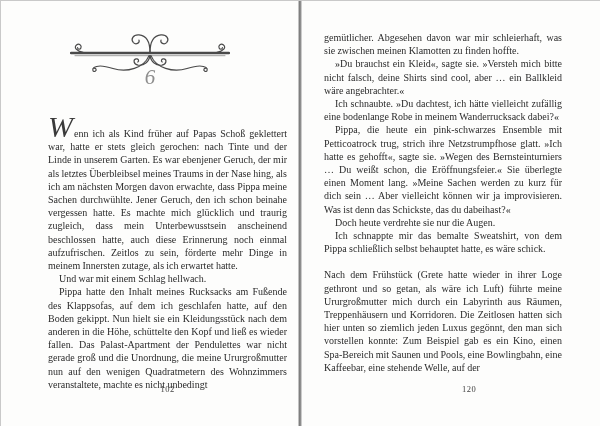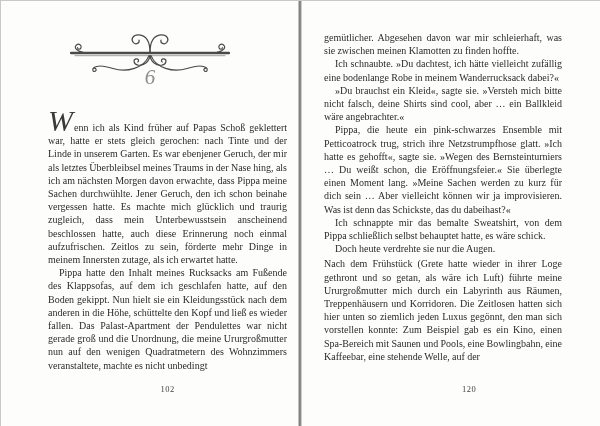--- a/index.html
+++ b/index.html
@@ -41,25 +41,25 @@
   }
   .text-block{
     position:absolute;
     font-size:10px;
     line-height:13.2px;
     text-align:justify;
     hyphens:auto;
     -webkit-hyphens:auto;
     word-spacing:-0.2px;
   }
-  .text-block.left-text{left:47px;top:120px;width:239px;}
+  .text-block.left-text{left:47px;top:126px;width:239px;}
   .text-block.right-text{left:22px;top:30px;width:238px;}
   .text-block p{margin:0;}
   .text-block p.indent{text-indent:11px;}
-  .text-block p.scene-break{margin-top:2px;}
+  .text-block p.scene-break{margin-top:13px;}
   .dropcap{
     font-size:30px;
     font-style:italic;
     line-height:0;
     color:#3a3a3a;
     letter-spacing:1px;
   }
   .page-num{
     position:absolute;bottom:33px;left:0;width:100%;
     text-align:center;
@@ -87,35 +87,36 @@
           <path d="M80,23.6 C81,30 86,34 92,33.1 C96.6,32.3 97,27.7 94,26.9 C91.7,26.3 90.5,29 92.2,30"></path>
         </g>
         <use href="#orn-half" transform="translate(160,0) scale(-1,1)"></use>
       </g>
     </svg>
 
     <div class="chapter-num">6</div>
 
     <div class="text-block left-text" id="left-text">
         <p class="opening"><span class="dropcap">W</span>enn ich als Kind früher auf Papas Schoß geklettert war, hatte er stets gleich gerochen: nach Tinte und der Linde in unserem Garten. Es war ebenjener Geruch, der mir als letztes Überbleibsel meines Traums in der Nase hing, als ich am nächsten Morgen davon erwachte, dass Pippa meine Sachen durchwühlte. Jener Geruch, den ich schon beinahe vergessen hatte. Es machte mich glücklich und traurig zugleich, dass mein Unterbewusstsein anscheinend beschlossen hatte, auch diese Erinnerung noch einmal aufzufrischen. Zeitlos zu sein, förderte mehr Dinge in meinem Innersten zutage, als ich erwartet hatte.</p>
+        <p class="indent">Und war mit einem Schlag hellwach.</p>
         <p class="indent">Pippa hatte den Inhalt meines Rucksacks am Fußende des Klappsofas, auf dem ich geschlafen hatte, auf den Boden gekippt. Nun hielt sie ein Kleidungsstück nach dem anderen in die Höhe, schüttelte den Kopf und ließ es wieder fallen. Das Palast-Apartment der Pendulettes war nicht gerade groß und die Unordnung, die meine Ururgroßmutter nun auf den wenigen Quadratmetern des Wohnzimmers veranstaltete, machte es nicht unbedingt</p>
       </div>
 
     <div class="page-num">102</div>
   </div>
 
   <div class="gutter"></div>
 
   <div class="page right">
     <div class="text-block right-text" id="right-text">
         <p class="continuation">gemütlicher. Abgesehen davon war mir schleierhaft, was sie zwischen meinen Klamotten zu finden hoffte.</p>
+        <p class="indent">»Du brauchst ein Kleid«, sagte sie. »Versteh mich bitte nicht falsch, deine Shirts sind cool, aber … ein Ballkleid wäre angebrachter.«</p>
         <p class="indent">Ich schnaubte. »Du dachtest, ich hätte vielleicht zufällig eine bodenlange Robe in meinem Wanderrucksack dabei?«</p>
-        <p class="indent">»Du brauchst ein Kleid«, sagte sie. »Versteh mich bitte nicht falsch, deine Shirts sind cool, aber … ein Ballkleid wäre angebrachter.«</p>
         <p class="indent">Pippa, die heute ein pink-schwarzes Ensemble mit Petticoatrock trug, strich ihre Netzstrumpfhose glatt. »Ich hatte es gehofft«, sagte sie. »Wegen des Bernsteinturniers … Du weißt schon, die Eröffnungsfeier.« Sie überlegte einen Moment lang. »Meine Sachen werden zu kurz für dich sein … Aber vielleicht können wir ja improvisieren. Was ist denn das Schickste, das du dabeihast?«</p>
+        <p class="indent">Doch heute verdrehte sie nur die Augen.</p>
         <p class="indent">Ich schnappte mir das bemalte Sweatshirt, von dem Pippa schließlich selbst behauptet hatte, es wäre schick.</p>
-        <p class="indent">Doch heute verdrehte sie nur die Augen.</p>
         <p class="scene-break">Nach dem Frühstück (Grete hatte wieder in ihrer Loge gethront und so getan, als wäre ich Luft) führte meine Ururgroßmutter mich durch ein Labyrinth aus Räumen, Treppenhäusern und Korridoren. Die Zeitlosen hatten sich hier unten so ziemlich jeden Luxus gegönnt, den man sich vorstellen konnte: Zum Beispiel gab es ein Kino, einen Spa-Bereich mit Saunen und Pools, eine Bowlingbahn, eine Kaffeebar, eine stehende Welle, auf der</p>
       </div>
 
     <div class="page-num">120</div>
   </div>
 
 </div>
 
 </body></html>

